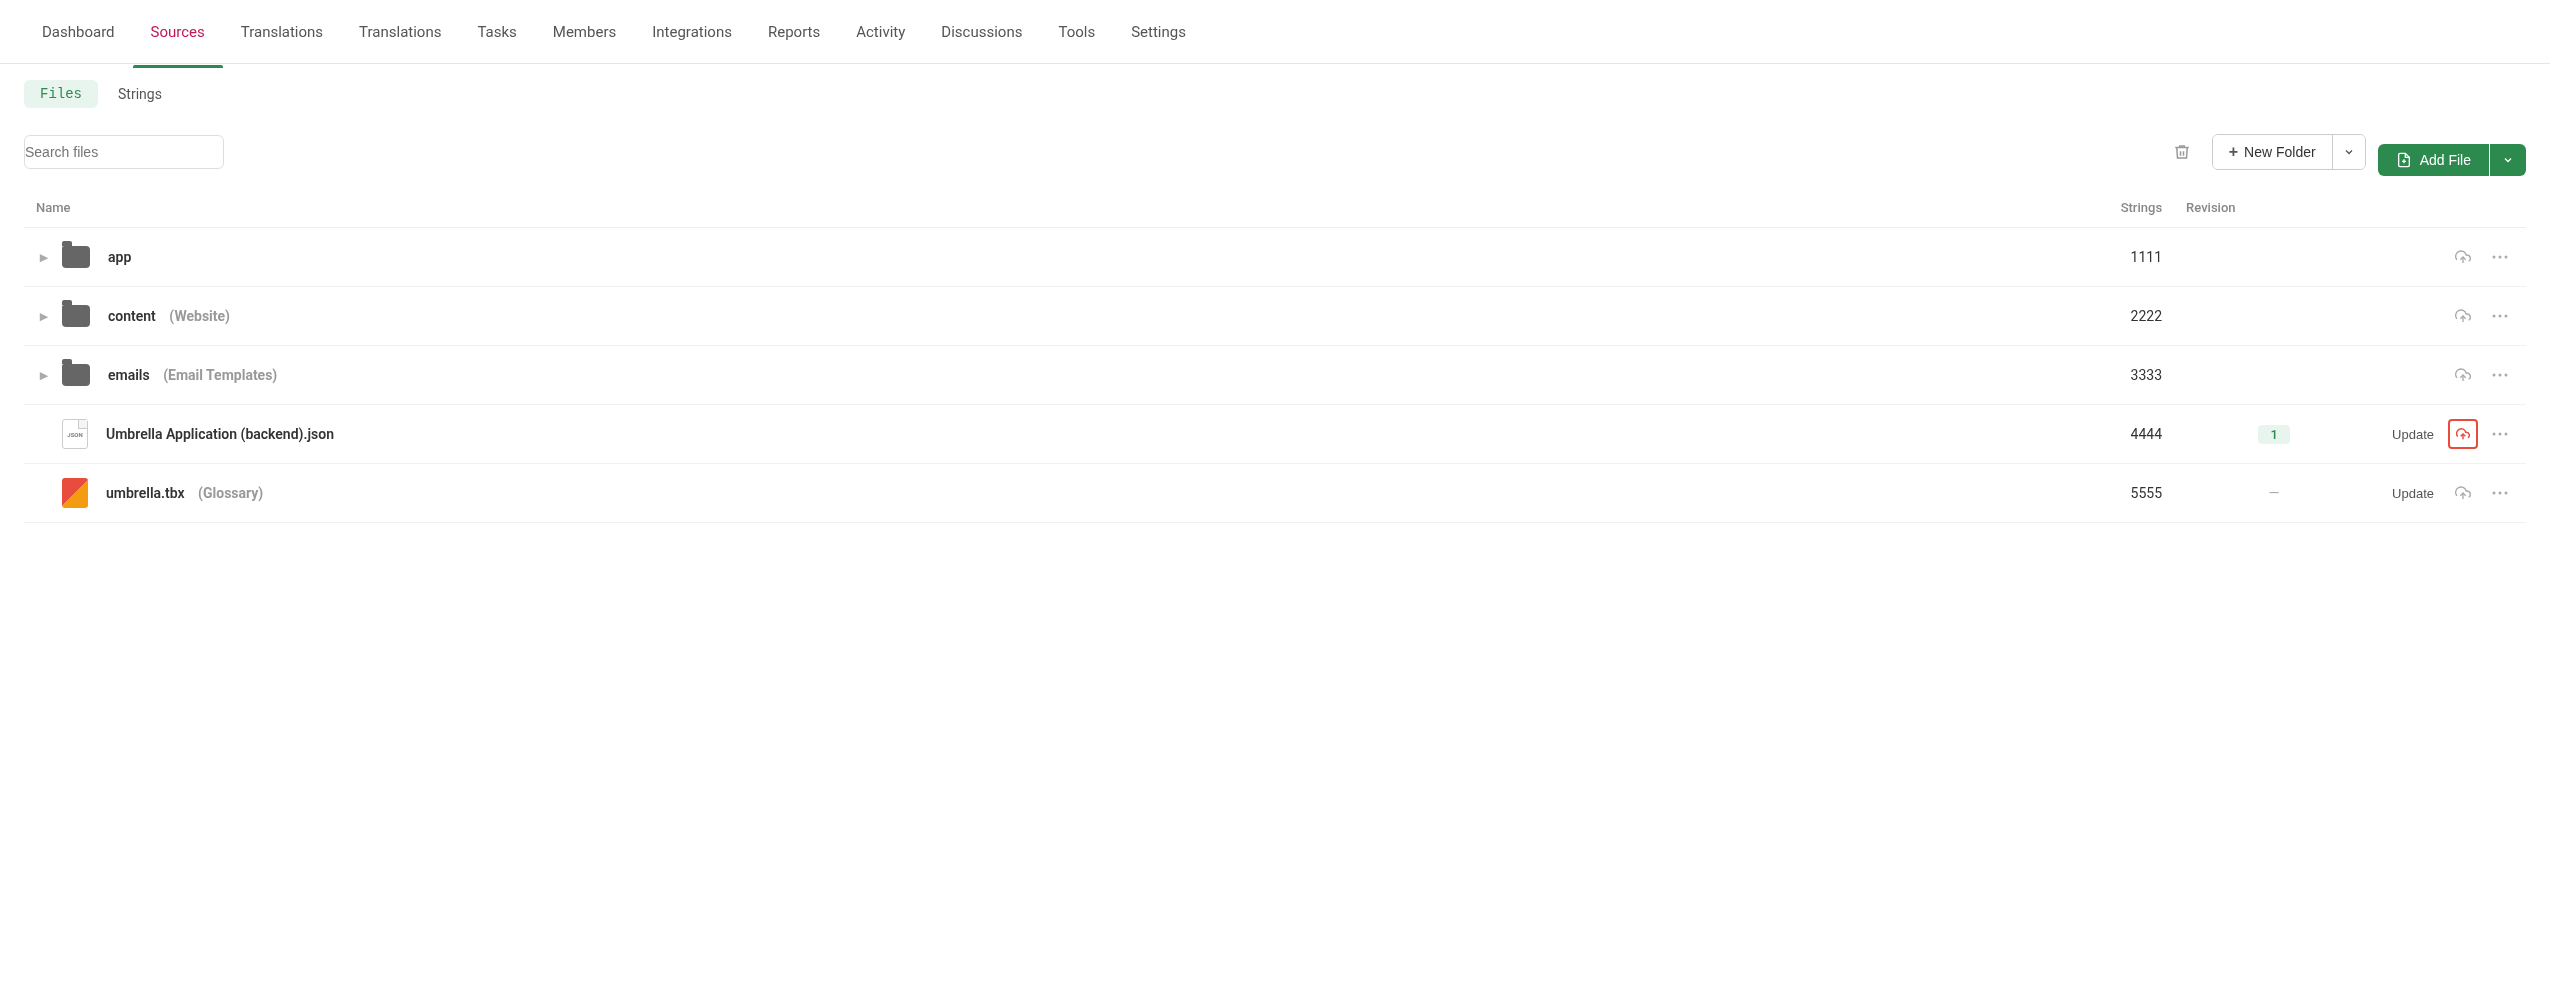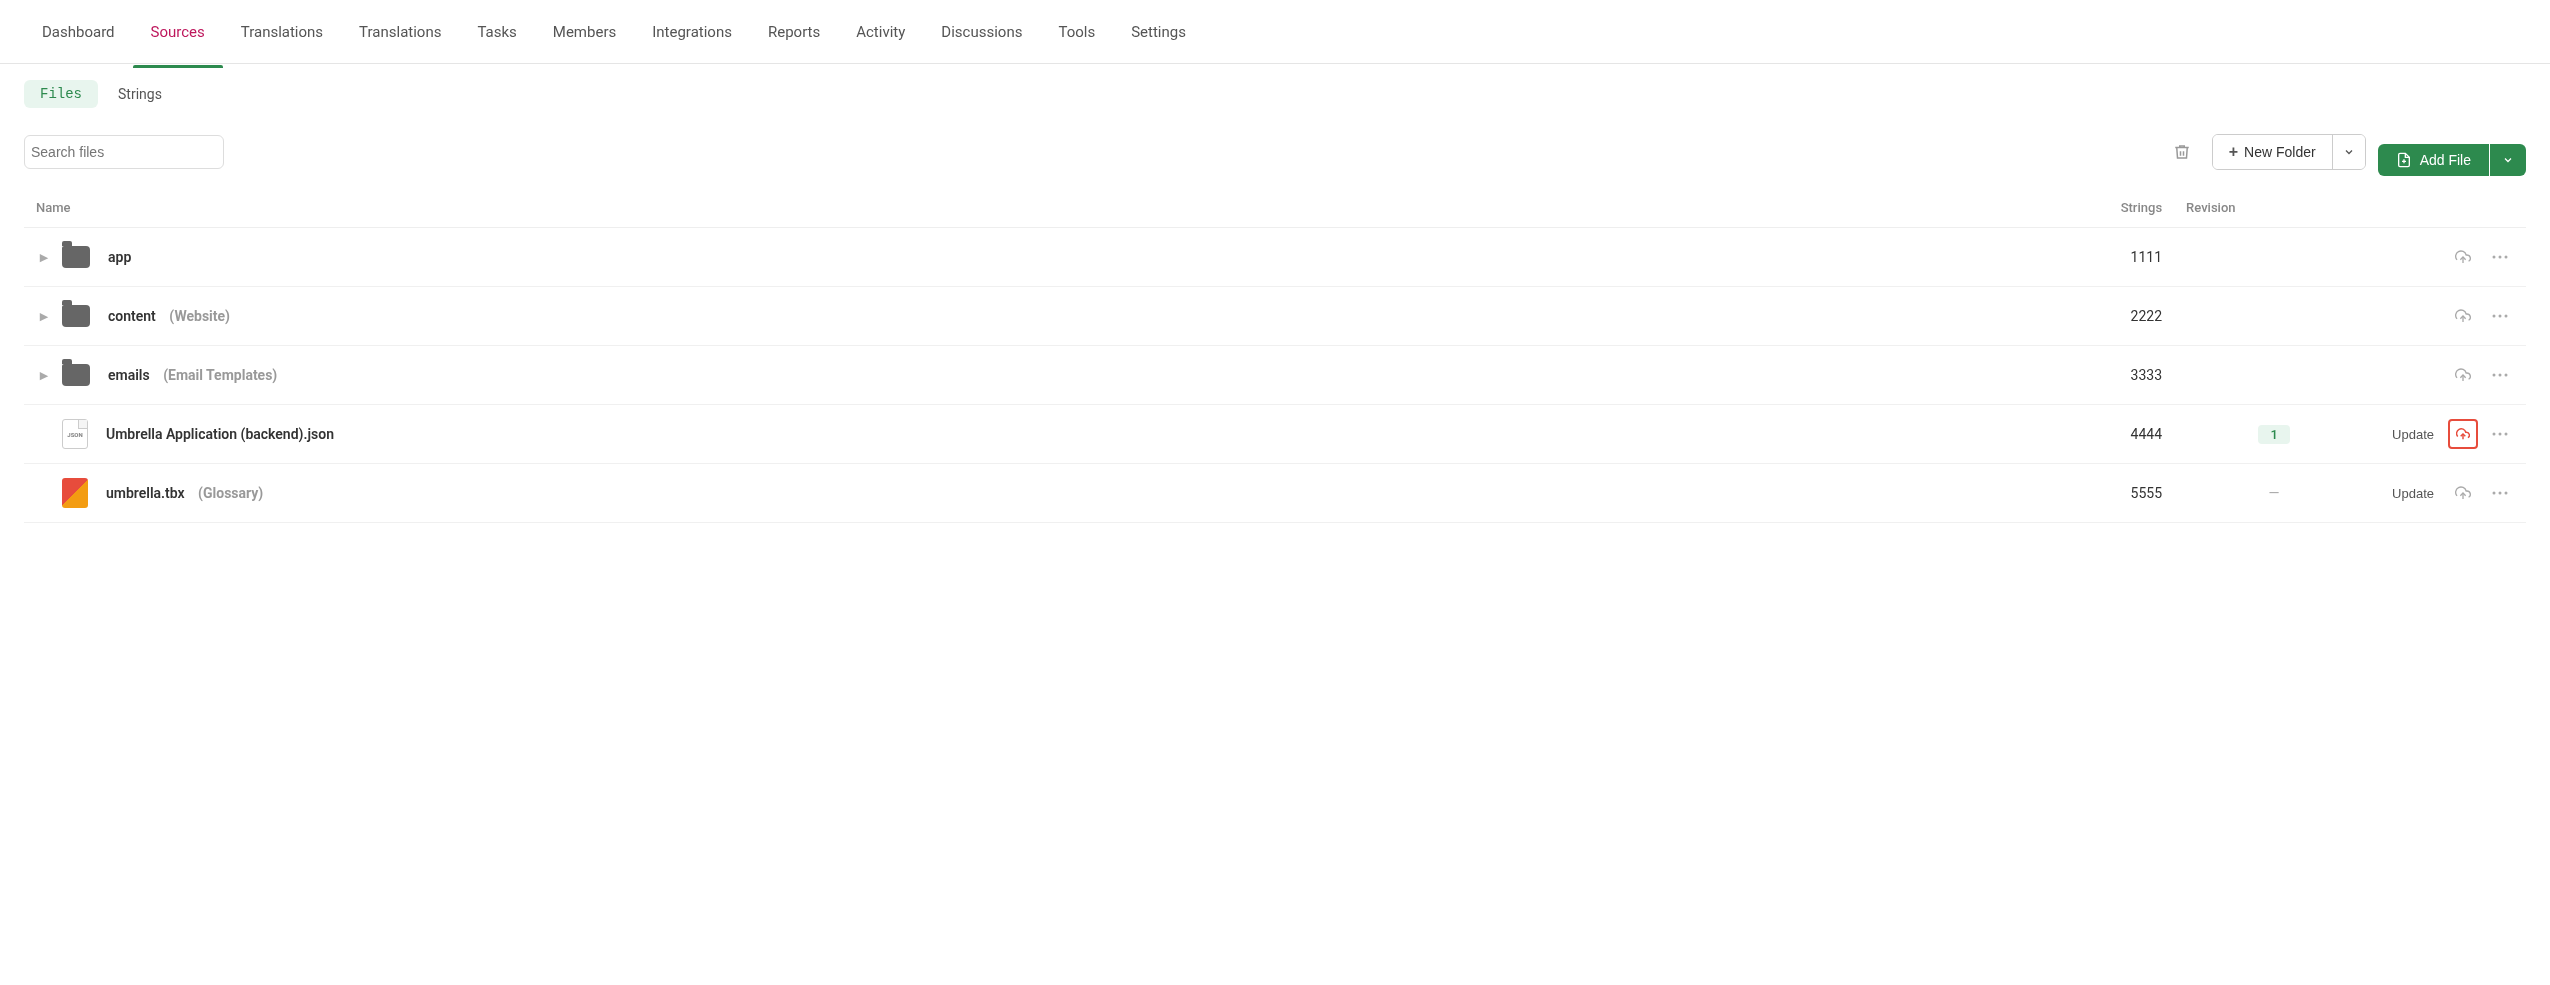--- a/index.html
+++ b/index.html
@@ -69,21 +69,21 @@
 
     
     .toolbar {
       display: flex;
       align-items: center;
       padding: 20px 24px 16px;
       gap: 12px;
     }
     .search-input {
       width: 200px;
-      padding: 8px 6px;
+      padding: 8px 0;
       border: 1px solid #ddd;
       border-radius: 6px;
       font-size: 14px;
       color: #999;
       outline: none;
     }
     .toolbar-spacer { flex: 1; }
     .delete-btn {
       width: 36px;
       height: 36px;

